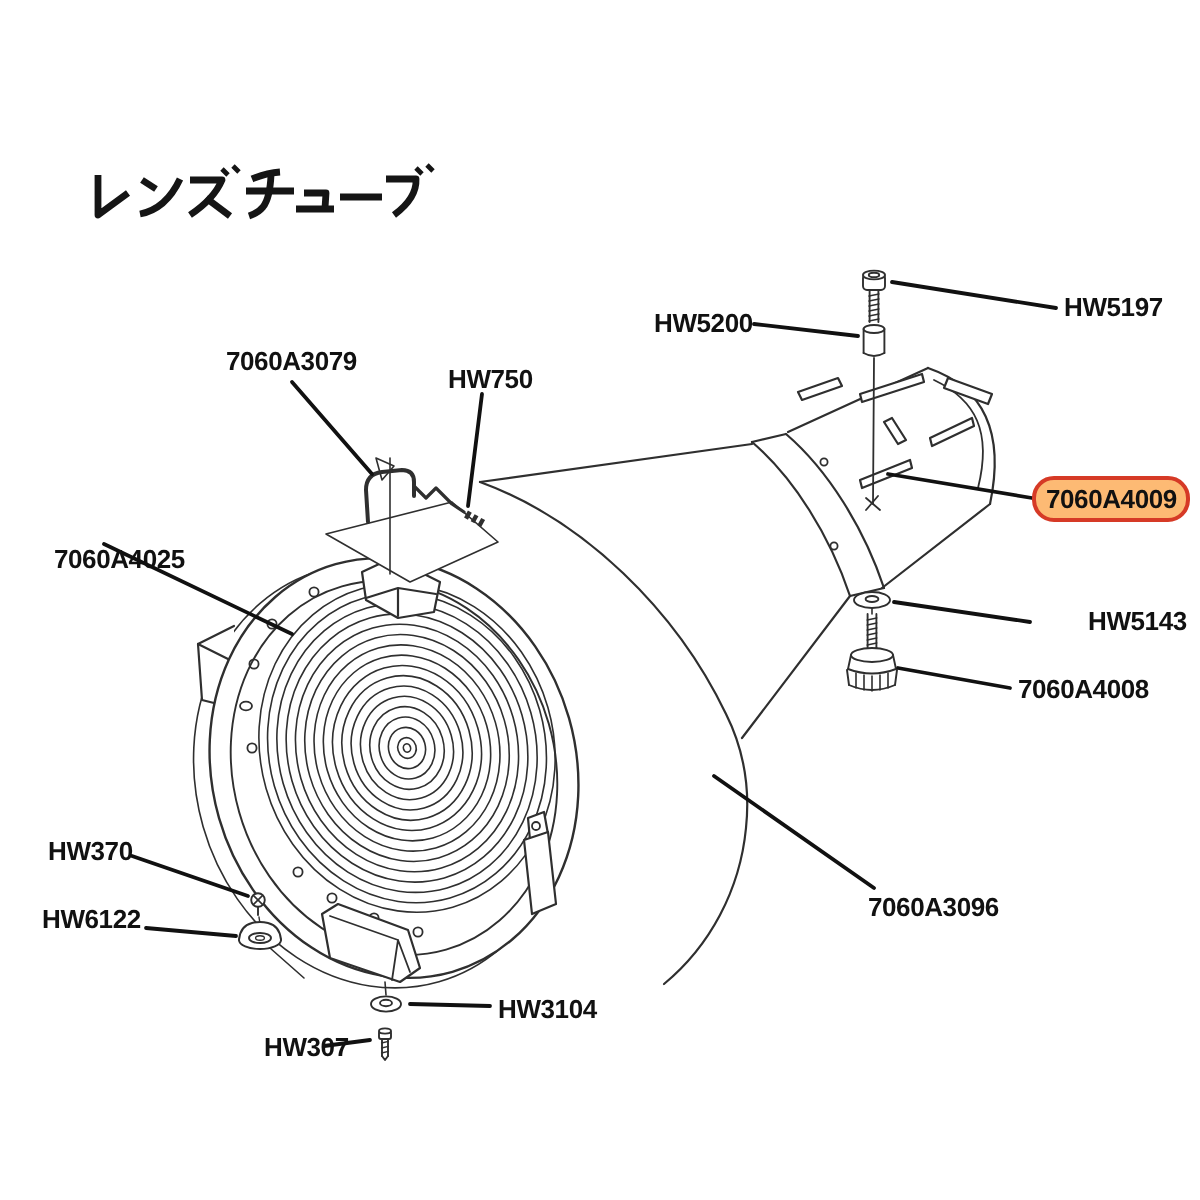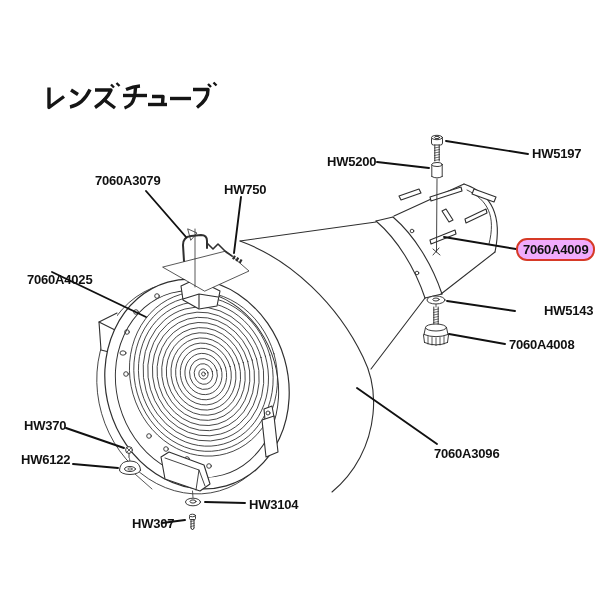--- a/index.html
+++ b/index.html
@@ -1,21 +1,21 @@
 <!DOCTYPE html>
 <html><head>
 <meta charset="utf-8">
 <style>
   html,body{margin:0;padding:0;background:#fff;}
   .stage{position:relative;width:600px;height:600px;background:#ffffff;overflow:hidden;
          font-family:"Liberation Sans",sans-serif;}
   .stage svg{position:absolute;left:0;top:0;}
   .part-label{position:absolute;font-size:13px;font-weight:bold;color:#111;
               letter-spacing:-0.2px;line-height:1;white-space:nowrap;cursor:default;}
-  .part-label.highlighted{border:2.5px solid #d63a26;background:#f0abfc;
+  .part-label.highlighted{border:2.5px solid #d63a26;background:#fdba74;
               padding:3px 5px;border-radius:11px;}
   .page-title{position:absolute;left:44px;top:84px;width:180px;height:28px;
               font-size:24px;font-weight:bold;color:transparent;line-height:1.1;
               letter-spacing:1px;user-select:text;}
 </style>
 </head>
 <body>
 
 <div class="stage">
 
@@ -221,21 +221,21 @@
       <path d="M 152,96.5 L 163,96.5 L 162.5,104"></path>
       <path d="M 148,104.5 L 167,104.5"></path>
       <path d="M 170,98.5 L 191,98.5"></path>
       <path d="M 193,89.5 L 208,89.5 Q 208.5,99 197,107.5"></path>
       <path d="M 208,84 L 211,87 M 213.5,82.5 L 216.5,85.5" stroke-width="2.4"></path>
     </g>
   </g>
 </svg>
 
 
-<div class="part-label" style="left:95px;top:174px">7060A3079</div>
+<div class="part-label" style="left:113px;top:174px">7060A3079</div>
 <div class="part-label" style="left:224px;top:183px">HW750</div>
 <div class="part-label" style="left:327px;top:155px">HW5200</div>
 <div class="part-label" style="left:532px;top:147px">HW5197</div>
 <div class="part-label highlighted" style="left: 516px; top: 238px; border-color: rgb(214, 58, 38);">7060A4009</div>
 <div class="part-label" style="left:27px;top:273px">7060A4025</div>
 <div class="part-label" style="left:544px;top:304px">HW5143</div>
 <div class="part-label" style="left:509px;top:338px">7060A4008</div>
 <div class="part-label" style="left:434px;top:447px">7060A3096</div>
 <div class="part-label" style="left:24px;top:419px">HW370</div>
 <div class="part-label" style="left:21px;top:453px">HW6122</div>

